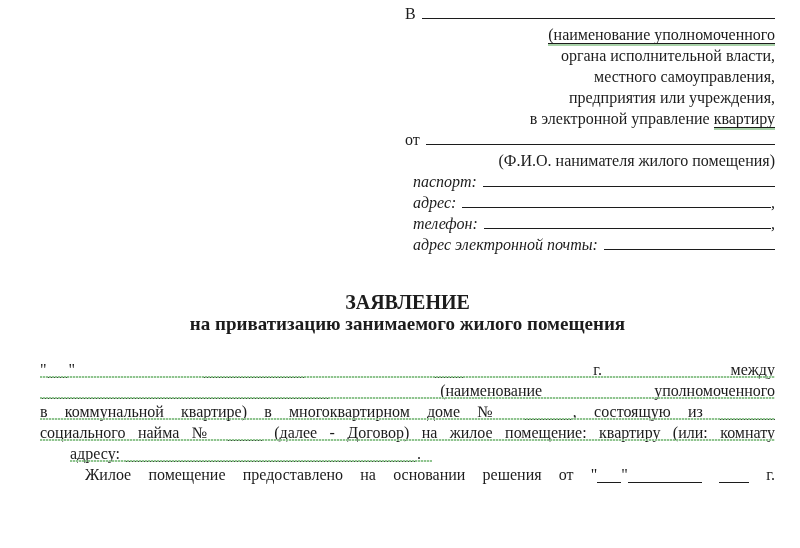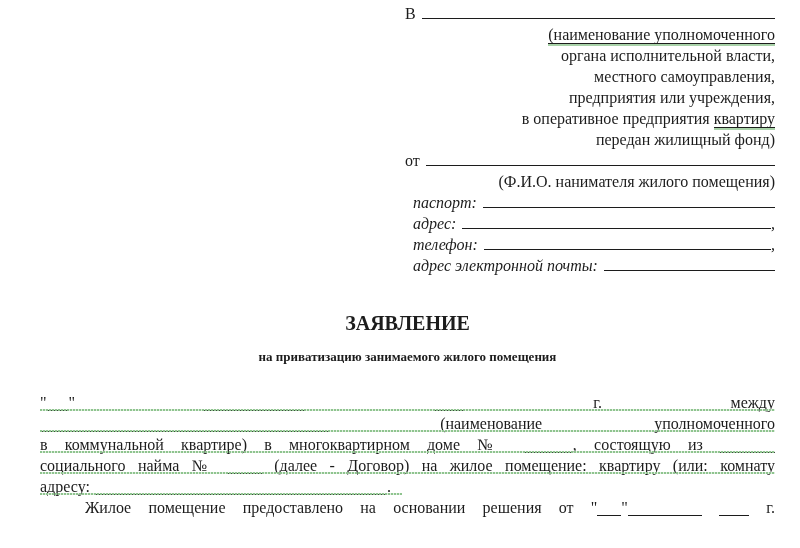--- a/index.html
+++ b/index.html
@@ -20,25 +20,25 @@
   .r{text-align:right;}
   .fline{display:flex;align-items:baseline;}
   .fline .label{white-space:nowrap;margin-right:6px;}
   .fline.indent{padding-left:8px;font-style:italic;}
   .fblank{flex:1 1 auto;height:10px;border-bottom:1px solid #1c1c1c;margin-bottom:-2px;}
   .u-sq{border-bottom:1px solid #1c1c1c;box-shadow:0 2px 0 0 #a8d2a8;}
   
   .title-block{margin-top:36px;text-align:center;font-weight:bold;}
   .title-block div{line-height:22px;}
   .title-main{font-size:20px;}
-  .title-sub{font-size:13px;margin-top:12px;}
+  .title-sub{font-size:19px;}
   
   .body-block{margin-top:24px;}
   .bline{line-height:21px;height:21px;text-align:justify;text-align-last:justify;}
-  .bline.left{text-align:left;text-align-last:auto;}
+  .bline.left{text-align:left;text-align-last:auto;margin-left:30px;}
   .bline.ind{text-indent:45px;font-family:Liberation Serif, serif;}
   .gl{position:relative;}
   .gl::after{
     content:"";position:absolute;left:0;bottom:2px;height:2px;
     width:var(--gw,100%);
     background:repeating-linear-gradient(90deg,#8fc48f 0 2px,rgba(143,196,143,.28) 2px 3px);
   }
   .blank{display:inline-block;height:12px;border-bottom:1px solid #1c1c1c;vertical-align:-3px;}
 </style>
 </head>
@@ -48,22 +48,21 @@
 
   <div class="header-block">
     <div class="hline fline">
         <span class="label">В</span>
         <span class="fblank"></span>
       </div>
     <div class="hline r"><span class="u-sq">(наименование уполномоченного</span></div>
     <div class="hline r">органа исполнительной власти,</div>
     <div class="hline r">местного самоуправления,</div>
     <div class="hline r">предприятия или учреждения,</div>
-    <div class="hline r"><span>в оперативное предприятия</span> <span class="u-sq">квартиру</span></div>
-    <div class="hline r">передан жилищный фонд)</div>
+    <div class="hline r"><span>в электронной управление</span> <span class="u-sq">квартиру</span></div>
     <div class="hline fline">
         <span class="label">от</span>
         <span class="fblank"></span>
       </div>
     <div class="hline r">(Ф.И.О. нанимателя жилого помещения)</div>
     <div class="hline fline indent">
         <span class="label">паспорт:</span>
         <span class="fblank"></span>
       </div>
     <div class="hline fline indent">

